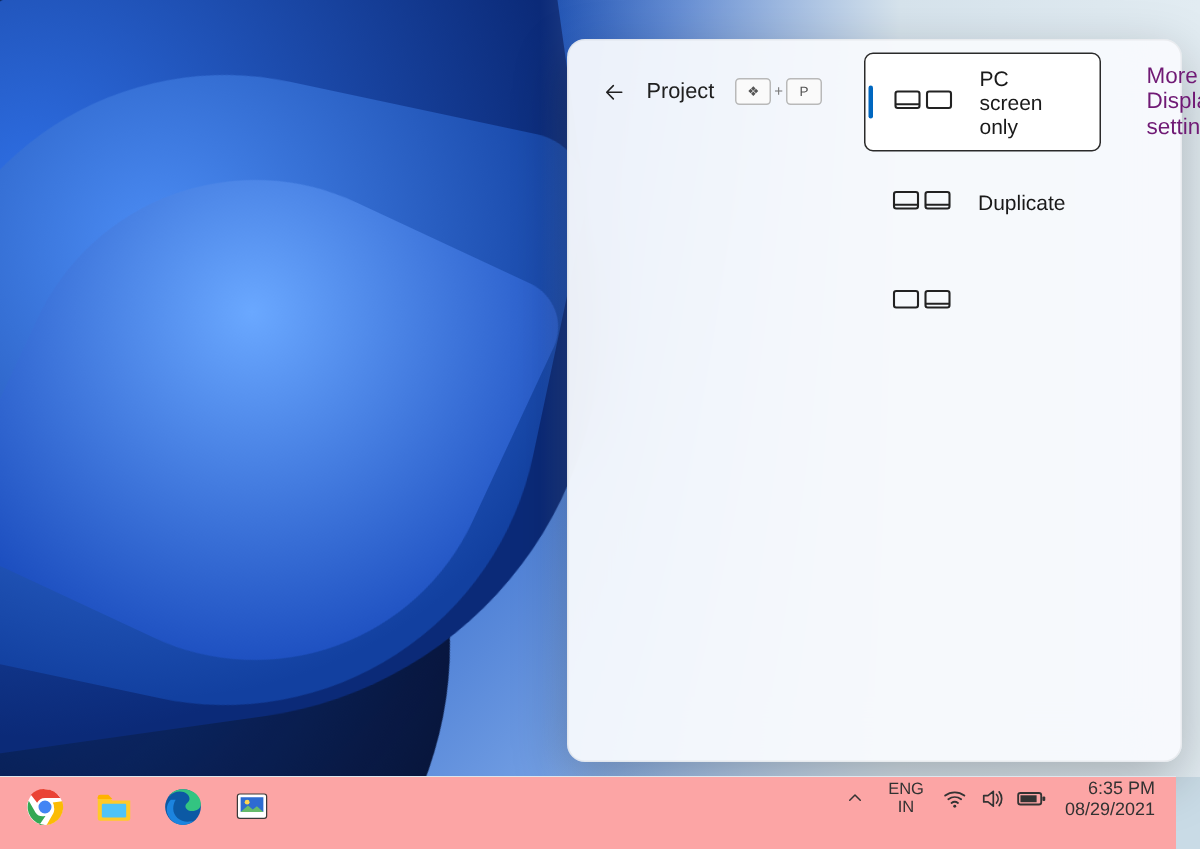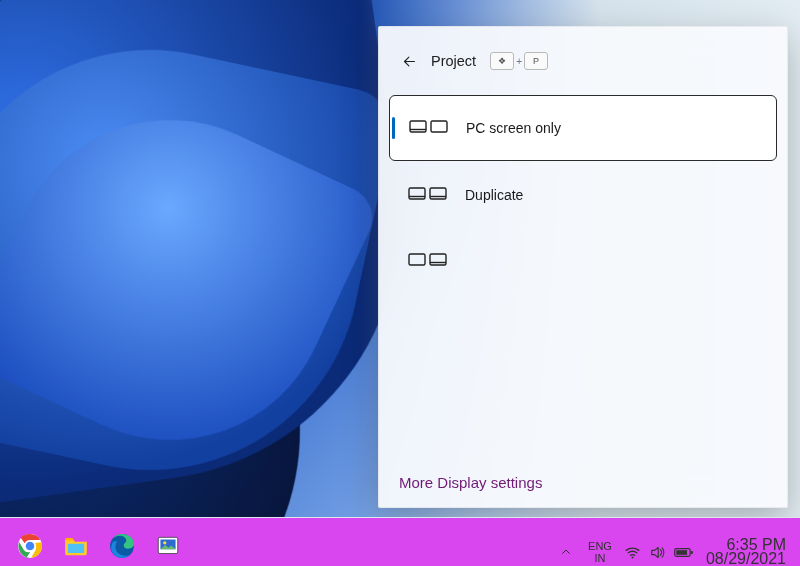--- a/index.html
+++ b/index.html
@@ -44,24 +44,24 @@
 
   
   .project-panel {
     position: absolute;
     right: 12px;
     top: 26px;
     bottom: 58px;
     width: 408px;
     background: rgba(248,250,253,0.94);
     border: 1px solid rgba(0,0,0,0.06);
-    border-radius: 2px;
+    border-radius: 12px;
     box-shadow: 0 12px 36px rgba(0,0,0,.25);
     display: flex;
-    flex-direction: column;
+    flex-direction: row;
     backdrop-filter: blur(18px);
   }
   .panel-header {
     display: flex;
     align-items: center;
     gap: 10px;
     padding: 14px 18px 6px 18px;
     height: 40px;
     font-size: 14px;
     color: #202020;
@@ -134,26 +134,26 @@
     padding: 14px 20px 16px 20px;
     font-size:15px;
     color:#701a75;
     border-top: 1px solid rgba(0,0,0,0);
     cursor:pointer;
   }
 
   
   .taskbar {
     position: absolute;
-    left:0; right:0; bottom:0;
+    left:0; right:16px; bottom:0;
     height:48px;
-    background:#d946ef;
+    background:#fca5a5;
     border-top:1px solid #dfe6ec;
     display:flex;
-    align-items:flex-end;
+    align-items:flex-start;
     padding: 0 10px;
   }
   .tb-left {
     display:flex; align-items:center; gap:6px;
   }
   .tb-icon {
     width:40px; height:40px;
     display:flex; align-items:center; justify-content:center;
     border-radius:4px;
     cursor:pointer;
@@ -170,21 +170,21 @@
     font-size:11px;
     line-height:12px;
     cursor:pointer;
   }
   .tray-icons{
     display:flex; align-items:center; gap:8px;
     cursor:pointer;
   }
   .clock {
     text-align:right;
-    font-size:16px;
+    font-size:12px;
     line-height:14px;
     cursor:pointer;
     padding-right:4px;
   }
   svg { display:block; }
   .overflow-caret{
     cursor:pointer;
     padding:4px;
   }
 </style>

